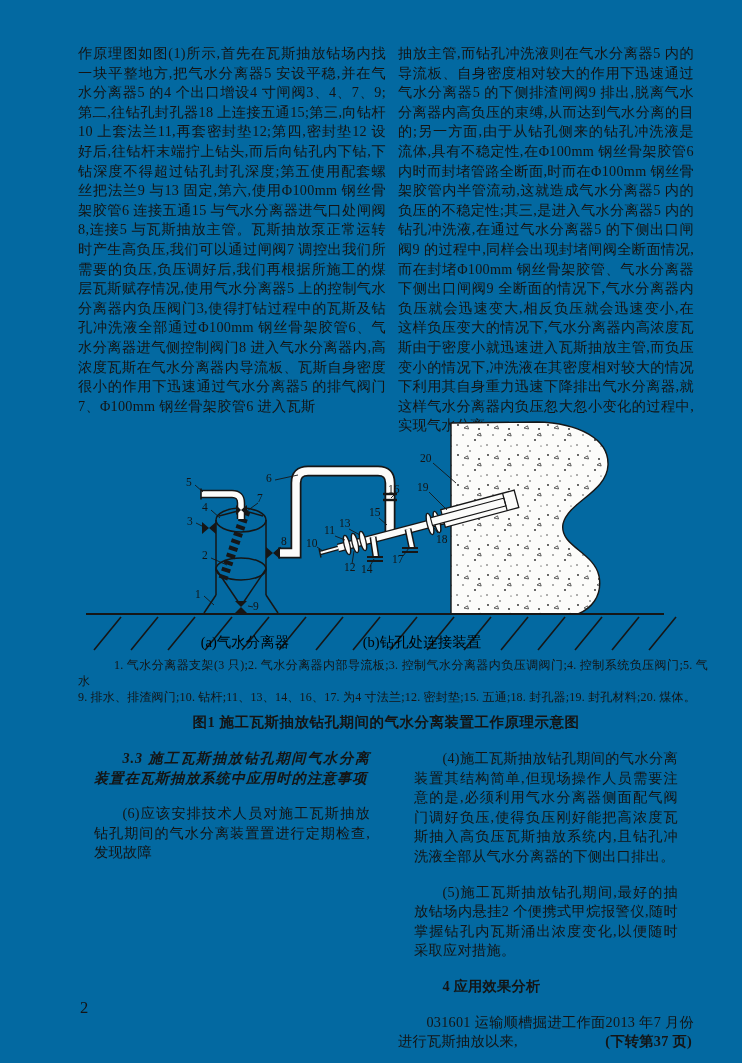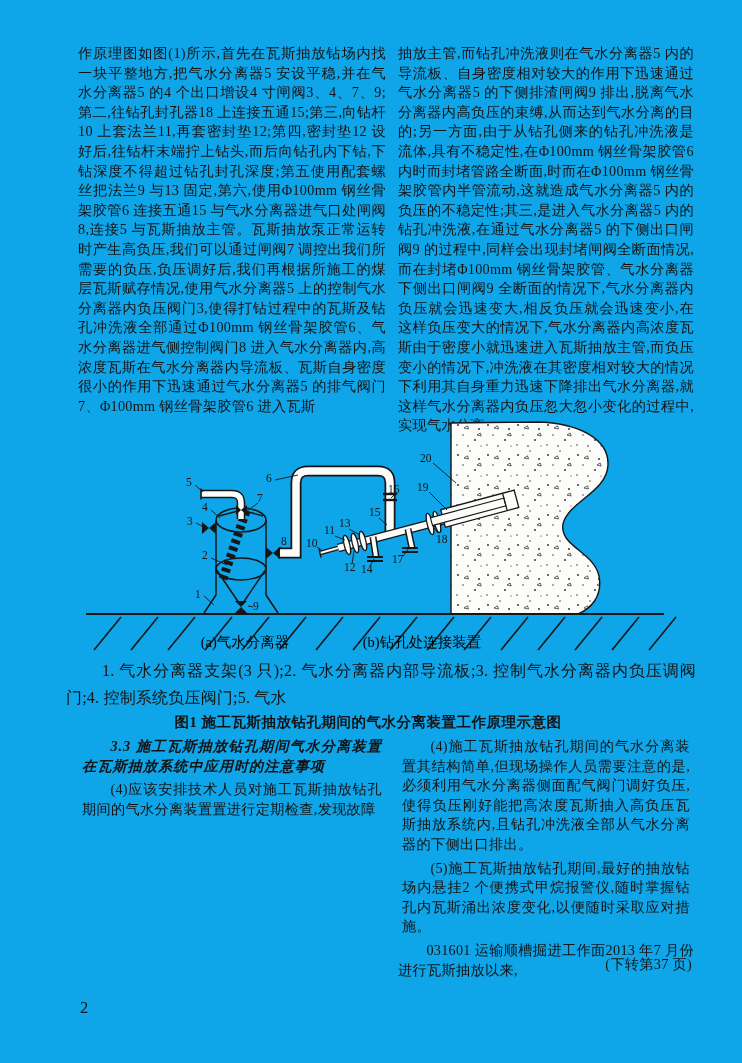--- a/index.html
+++ b/index.html
@@ -1,46 +1,46 @@
 <!DOCTYPE html>
 <html><head>
 <meta charset="utf-8">
 <style>
   html,body{margin:0;padding:0;background:#e8e8e6;}
   .page{
     position:relative;width:742px;height:1063px;margin:0 auto;
-    background:#0ea5e9;color:#141414;overflow:hidden;
+    background:#0369a1;color:#141414;overflow:hidden;
     font-family:"Liberation Serif","DejaVu Serif",serif;
   }
   .cols{position:absolute;left:78px;display:flex;gap:12px;}
   .cols-top{top:44px;width:616px;height:376px;}
   .cols-bottom{top:733px;width:616px;height:280px;}
   .col-l{width:308px;}
   .col-r{width:296px;}
   .body-text{
     font-size:14.2px;line-height:19.6px;text-align:justify;
     letter-spacing:0.3px;
   }
-  .para{text-indent:2em;margin:4px;}
+  .para{text-indent:2em;margin:16px;}
   .cont{text-indent:0;margin:0;}
   .sec-head{font-weight:bold;font-style:italic;letter-spacing:1px;}
   .sec-head-plain{font-weight:bold;font-style:normal;}
   .figure-svg{position:absolute;left:64px;top:419px;}
   .legend{
-    position:absolute;left:66px;top:657px;width:630px;
-    font-size:16px;line-height:27px;text-align:justify;letter-spacing:0.2px;
+    position:absolute;left:78px;top:657px;width:630px;
+    font-size:12px;line-height:16px;text-align:justify;letter-spacing:0.2px;
   }
   .legend .l1{text-indent:36px;}
   .fig-title{
-    position:absolute;left:60px;top:713px;width:616px;
+    position:absolute;left:78px;top:713px;width:616px;
     text-align:center;font-weight:bold;font-size:14.5px;letter-spacing:0.5px;
   }
   .page-num{position:absolute;left:80px;top:998px;font-size:16.5px;}
   .carry-row{position:relative;text-indent:2em;}
-  .cont-note{position:absolute;right:2px;bottom:6px;font-weight:normal;text-indent:0;}
+  .cont-note{position:absolute;right:2px;bottom:0;font-weight:bold;text-indent:0;}
   svg text{font-family:"Liberation Serif","DejaVu Serif",serif;}
 </style>
 </head>
 <body>
 
 <div class="page">
 
   <div class="cols cols-top">
     <div class="col-l body-text">
       <p class="cont">作原理图如图(1)所示,首先在瓦斯抽放钻场内找一块平整地方,把气水分离器5 安设平稳,并在气水分离器5 的4 个出口增设4 寸闸阀3、4、7、9;第二,往钻孔封孔器18 上连接五通15;第三,向钻杆10 上套法兰11,再套密封垫12;第四,密封垫12 设好后,往钻杆末端拧上钻头,而后向钻孔内下钻,下钻深度不得超过钻孔封孔深度;第五使用配套螺丝把法兰9 与13 固定,第六,使用Φ100mm 钢丝骨架胶管6 连接五通15 与气水分离器进气口处闸阀8,连接5 与瓦斯抽放主管。瓦斯抽放泵正常运转时产生高负压,我们可以通过闸阀7 调控出我们所需要的负压,负压调好后,我们再根据所施工的煤层瓦斯赋存情况,使用气水分离器5 上的控制气水分离器内负压阀门3,使得打钻过程中的瓦斯及钻孔冲洗液全部通过Φ100mm 钢丝骨架胶管6、气水分离器进气侧控制阀门8 进入气水分离器内,高浓度瓦斯在气水分离器内导流板、瓦斯自身密度很小的作用下迅速通过气水分离器5 的排气阀门7、Φ100mm 钢丝骨架胶管6 进入瓦斯</p>
@@ -205,31 +205,33 @@
       <text x="353" y="72">19</text>
       <text x="356" y="43">20</text>
     </g>
 
     <text x="181" y="228" text-anchor="middle" font-size="14.5">(a)气水分离器</text>
     <text x="358" y="228" text-anchor="middle" font-size="14.5">(b)钻孔处连接装置</text>
   </svg>
 
   <div class="legend">
     <div class="l1">1. 气水分离器支架(3 只);2. 气水分离器内部导流板;3. 控制气水分离器内负压调阀门;4. 控制系统负压阀门;5. 气水</div>
+    <div>9. 排水、排渣阀门;10. 钻杆;11、13、14、16、17. 为4 寸法兰;12. 密封垫;15. 五通;18. 封孔器;19. 封孔材料;20. 煤体。</div>
   </div>
   <div class="fig-title">图1  施工瓦斯抽放钻孔期间的气水分离装置工作原理示意图</div>
 
   <div class="cols cols-bottom">
     <div class="col-l body-text">
       <p class="para sec-head">3.3 施工瓦斯抽放钻孔期间气水分离装置在瓦斯抽放系统中应用时的注意事项</p>
-      <p class="para">(4)应该安排技术人员对施工瓦斯抽放钻孔期间的气水分离装置置进行定期检查,发现故障</p>
+      <p class="para">(6)应该安排技术人员对施工瓦斯抽放钻孔期间的气水分离装置置进行定期检查,发现故障</p>
     </div>
     <div class="col-r body-text">
       <p class="para">(4)施工瓦斯抽放钻孔期间的气水分离装置其结构简单,但现场操作人员需要注意的是,必须利用气水分离器侧面配气阀门调好负压,使得负压刚好能把高浓度瓦斯抽入高负压瓦斯抽放系统内,且钻孔冲洗液全部从气水分离器的下侧出口排出。</p>
       <p class="para">(5)施工瓦斯抽放钻孔期间,最好的抽放钻场内悬挂2 个便携式甲烷报警仪,随时掌握钻孔内瓦斯涌出浓度变化,以便随时采取应对措施。</p>
+      <p class="para sec-head-plain">4 应用效果分析</p>
       <div class="carry-row">
         <span>031601 运输顺槽掘进工作面2013 年7 月份进行瓦斯抽放以来,</span>
         <span class="cont-note">(下转第37 页)</span>
       </div>
     </div>
   </div>
 
   <div class="page-num">2</div>
 
 </div>

